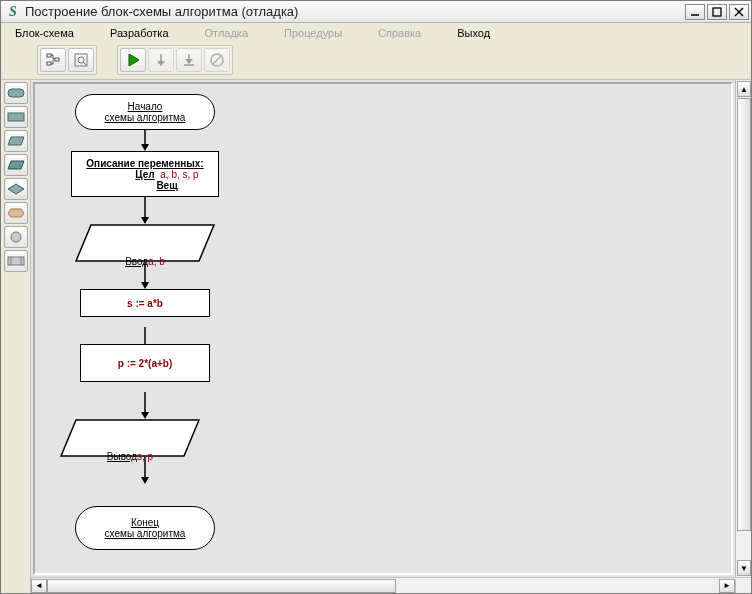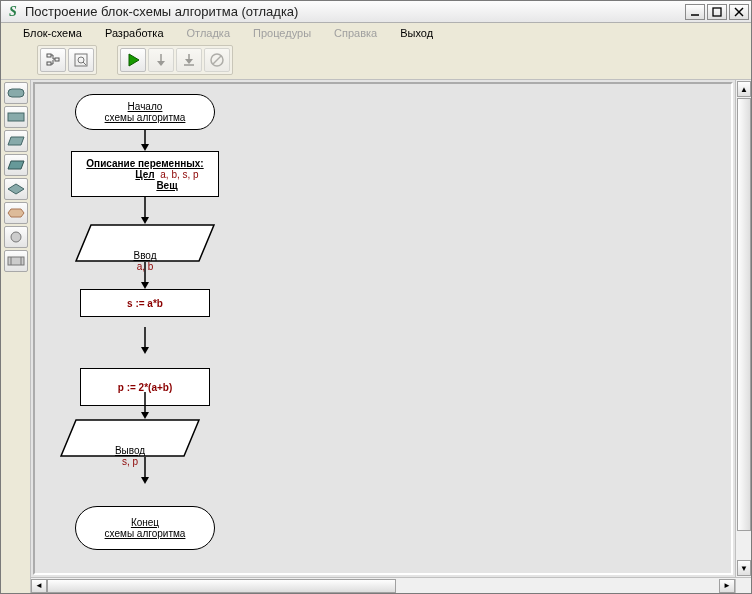--- a/index.html
+++ b/index.html
@@ -54,22 +54,22 @@
     background: linear-gradient(#fefefe,#e0e0e0);
     display: flex; align-items: center; justify-content: center;
     font-size: 10px;
     font-family: Arial, sans-serif;
     cursor: pointer;
   }
   .menubar {
     height: 20px;
     display: flex;
     align-items: center;
-    padding: 0 12px;
-    gap: 3px;
+    padding: 0 4px;
+    gap: 16px;
     background: #ece9d8;
   }
   .menu-item {
     padding: 2px 10px;
     font-size: 11px;
     color: #000;
     cursor: pointer;
   }
   .menu-item.disabled { color: #a0a0a0; cursor: default; }
   .toolbars {
@@ -188,21 +188,21 @@
   .terminator { border-radius: 28px; }
   .node .underline { text-decoration: underline; font-weight: normal; }
   .para {
     border: none;
     background: transparent;
     padding: 0;
   }
   .para svg { position:absolute; inset:0; }
   .para .content {
     position:relative; z-index:1;
-    display:flex; flex-direction:column; align-items:center; justify-content:flex-start;
+    display:flex; flex-direction:row; align-items:center; justify-content:flex-start;
     height:100%;
     margin-top:36px;
   }
   .arrow {
     position:absolute;
     left: 50%;
     transform: translateX(-50%);
   }
   .arrow svg { display:block; }
   .desc-box {
@@ -399,21 +399,21 @@
             <span class="expr">s := a*b</span>
           </div>
 
           <div class="arrow" style="left:110px; top:243px;">
               <svg width="10" height="28">
                 <line x1="5" y1="0" x2="5" y2="21" stroke="#000" stroke-width="1.5"></line>
                 <polygon points="1,20 9,20 5,27" fill="#000"></polygon>
               </svg>
             </div>
 
-          <div class="node" style="left:45px; top:284px; width:130px; height:38px;">
+          <div class="node" style="left:45px; top:260px; width:130px; height:38px;">
             <span class="expr">p := 2*(a+b)</span>
           </div>
 
           <div class="arrow" style="left:110px; top:308px;">
               <svg width="10" height="28">
                 <line x1="5" y1="0" x2="5" y2="21" stroke="#000" stroke-width="1.5"></line>
                 <polygon points="1,20 9,20 5,27" fill="#000"></polygon>
               </svg>
             </div>
 

